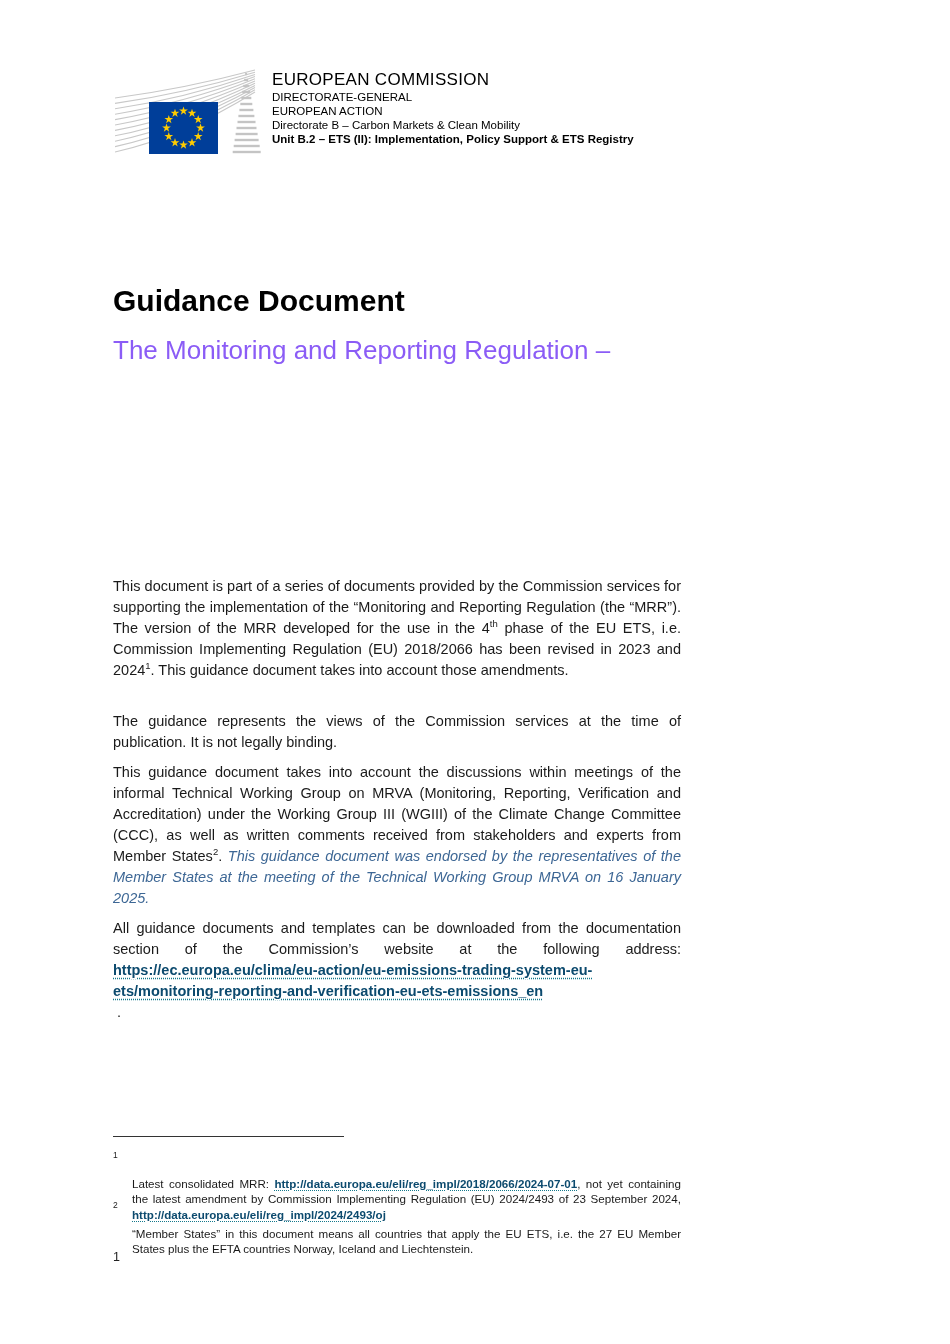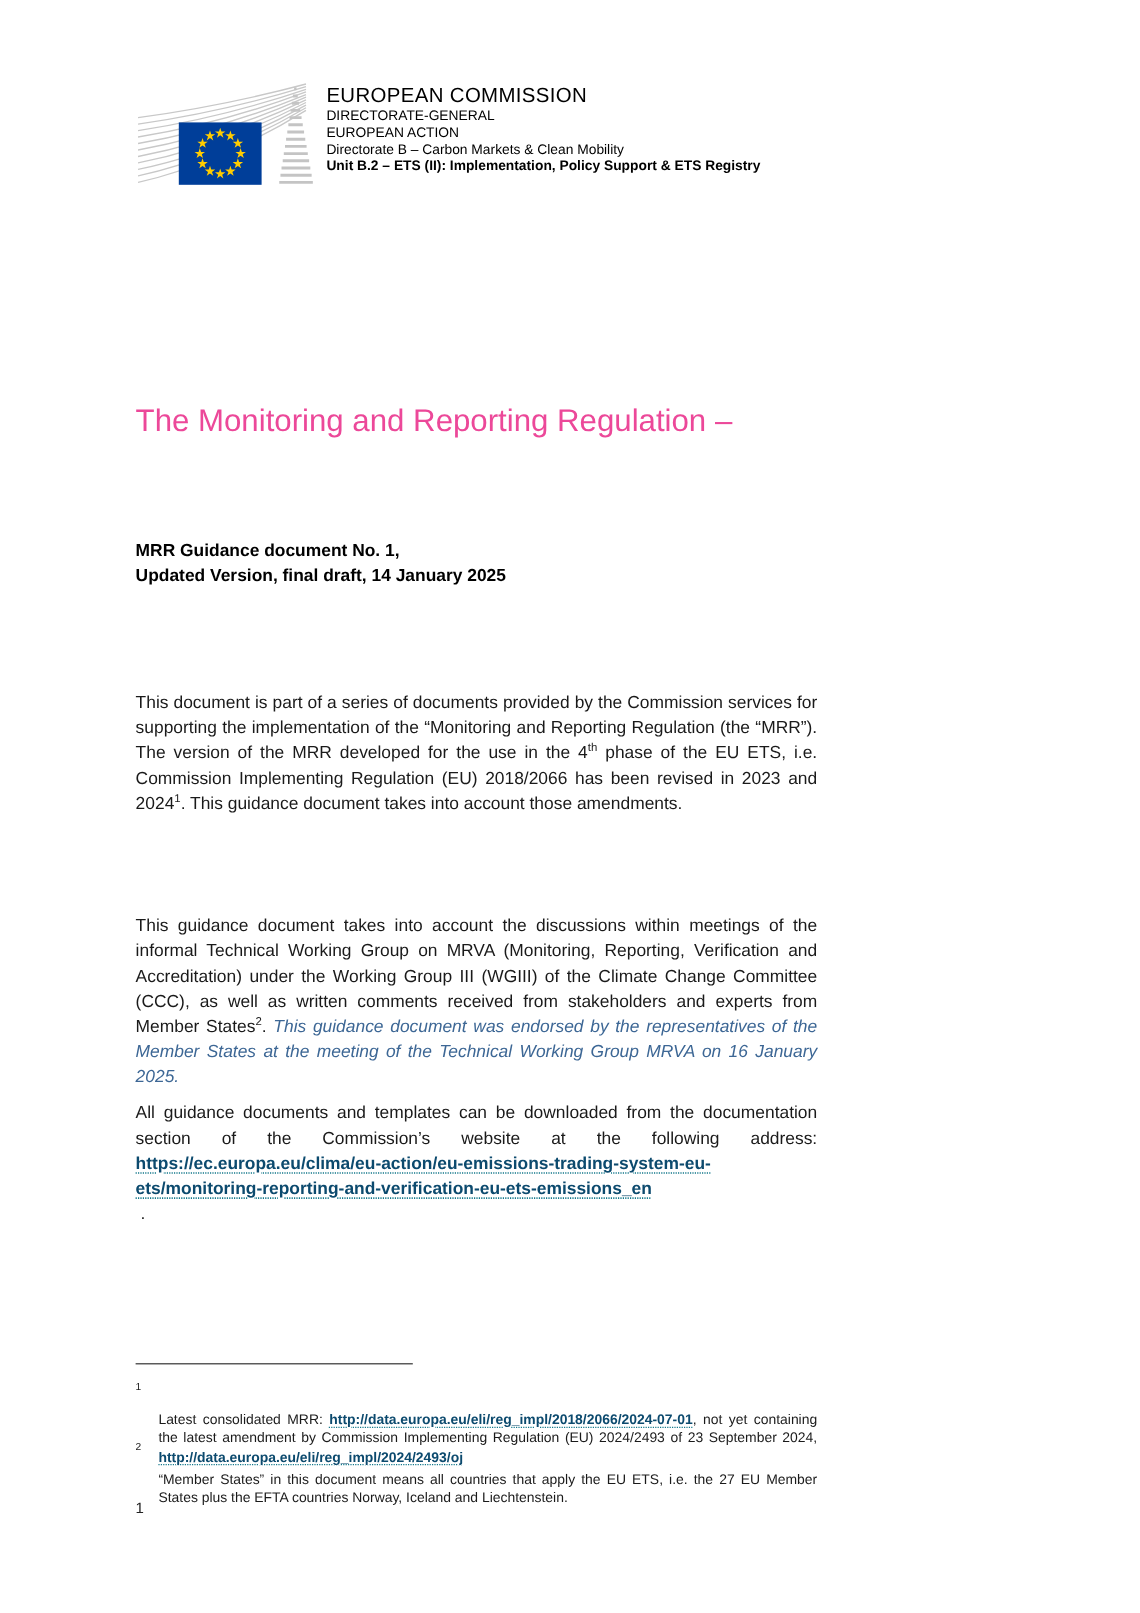--- a/index.html
+++ b/index.html
@@ -12,21 +12,21 @@
     overflow:hidden;
   }
   
   .ec-logo{position:absolute;left:115px;top:68px;width:153px;height:92px;}
   .ec-header-text{position:absolute;left:272px;top:70px;}
   .ec-org{font-size:17px;line-height:20px;color:#000;letter-spacing:.3px;}
   .ec-line{font-size:11.5px;line-height:14px;color:#000;}
   .ec-line.bold{font-weight:bold;}
   
   .doc-title{position:absolute;left:113px;top:264px;font-size:30px;font-weight:bold;color:#000;line-height:34px;}
-  .doc-subtitle{position:absolute;left:113px;top:328px;font-size:26px;font-weight:normal;color:#ec4899;line-height:44px;}
+  .doc-subtitle{position:absolute;left:113px;top:328px;font-size:26px;font-weight:normal;color:#8b5cf6;line-height:44px;}
   .doc-version{position:absolute;left:113px;top:449px;font-size:14.5px;font-weight:bold;color:#000;line-height:21px;}
   
   .para{
     position:absolute;left:113px;width:568px;
     font-size:14.5px;line-height:21px;
     text-align:justify;
     hyphens:manual;-webkit-hyphens:manual;
   }
   .p1{top:561px;}
   .p2{top:696px;}
@@ -118,32 +118,30 @@
   </div>
 
   <div class="ec-header-text">
     <div class="ec-org">EUROPEAN COMMISSION</div>
     <div class="ec-line">DIRECTORATE-GENERAL</div>
     <div class="ec-line">EUROPEAN ACTION</div>
     <div class="ec-line">Directorate B – Carbon Markets &amp; Clean Mobility</div>
     <div class="ec-line bold">Unit B.2 – ETS (II): Implementation, Policy Support &amp; ETS Registry</div>
   </div>
 
+  <h1 class="doc-title">Guidance Document</h1>
 
   <div class="doc-subtitle">
     <span>The Monitoring and Reporting Regulation –</span><br>
   </div>
 
-  <div class="doc-version">
-    <span>MRR Guidance document No. 1,</span><br>
-    <span>Updated Version, final draft, 14 January 2025</span>
-  </div>
 
   <p class="para p1"><span>This document is part of a series of documents provided by the Commission ser­vices for supporting the implementation of the “Monitoring and Reporting Regu­lation (the “MRR”). The version of the MRR developed for the use in the 4</span><span class="sup">th</span><span> phase of the EU ETS, i.e. Commission Implementing Regulation (EU) 2018/2066 has been revised in 2023 and 2024</span><span class="sup">1</span><span>. This guidance document takes into account those amendments.</span></p>
 
+  <p class="para p2">The guidance represents the views of the Commission services at the time of publication. It is not legally binding.</p>
 
   <p class="para p3"><span>This guidance document takes into account the discussions within meetings of the informal Technical Working Group on MRVA (Monitoring, Reporting, Verifica­tion and Accreditation) under the Working Group III (WGIII) of the Climate Change Committee (CCC), as well as written comments received from stakehold­ers and experts from Member States</span><span class="sup">2</span><span>. </span><span class="endorsement">This guidance document was endorsed by the representatives of the Member States at the meeting of the Technical Working Group MRVA on 16 January 2025.</span></p>
 
   <p class="para p4"><span>All guidance documents and templates can be downloaded from the documenta­tion section of the Commission’s website at the following address: </span><span class="url-block"><a class="doc-link">https://ec.europa.eu/clima/eu-action/eu-emissions-trading-system-eu-ets/monitoring-reporting-and-verification-eu-ets-emissions_en</a></span><span>&nbsp;.</span></p>
 
   <div class="fn-rule"></div>
 
   <div class="footnote fn1">
     <span class="fn-marker">1</span>
     <span class="fn-text"><span>Latest consolidated MRR: </span><a class="doc-link">http://data.europa.eu/eli/reg_impl/2018/2066/2024-07-01</a><span>, not yet containing the latest amendment by Commission Implementing Regulation (EU) 2024/2493 of 23 September 2024, </span><a class="doc-link">http://data.europa.eu/eli/reg_impl/2024/2493/oj</a></span>

